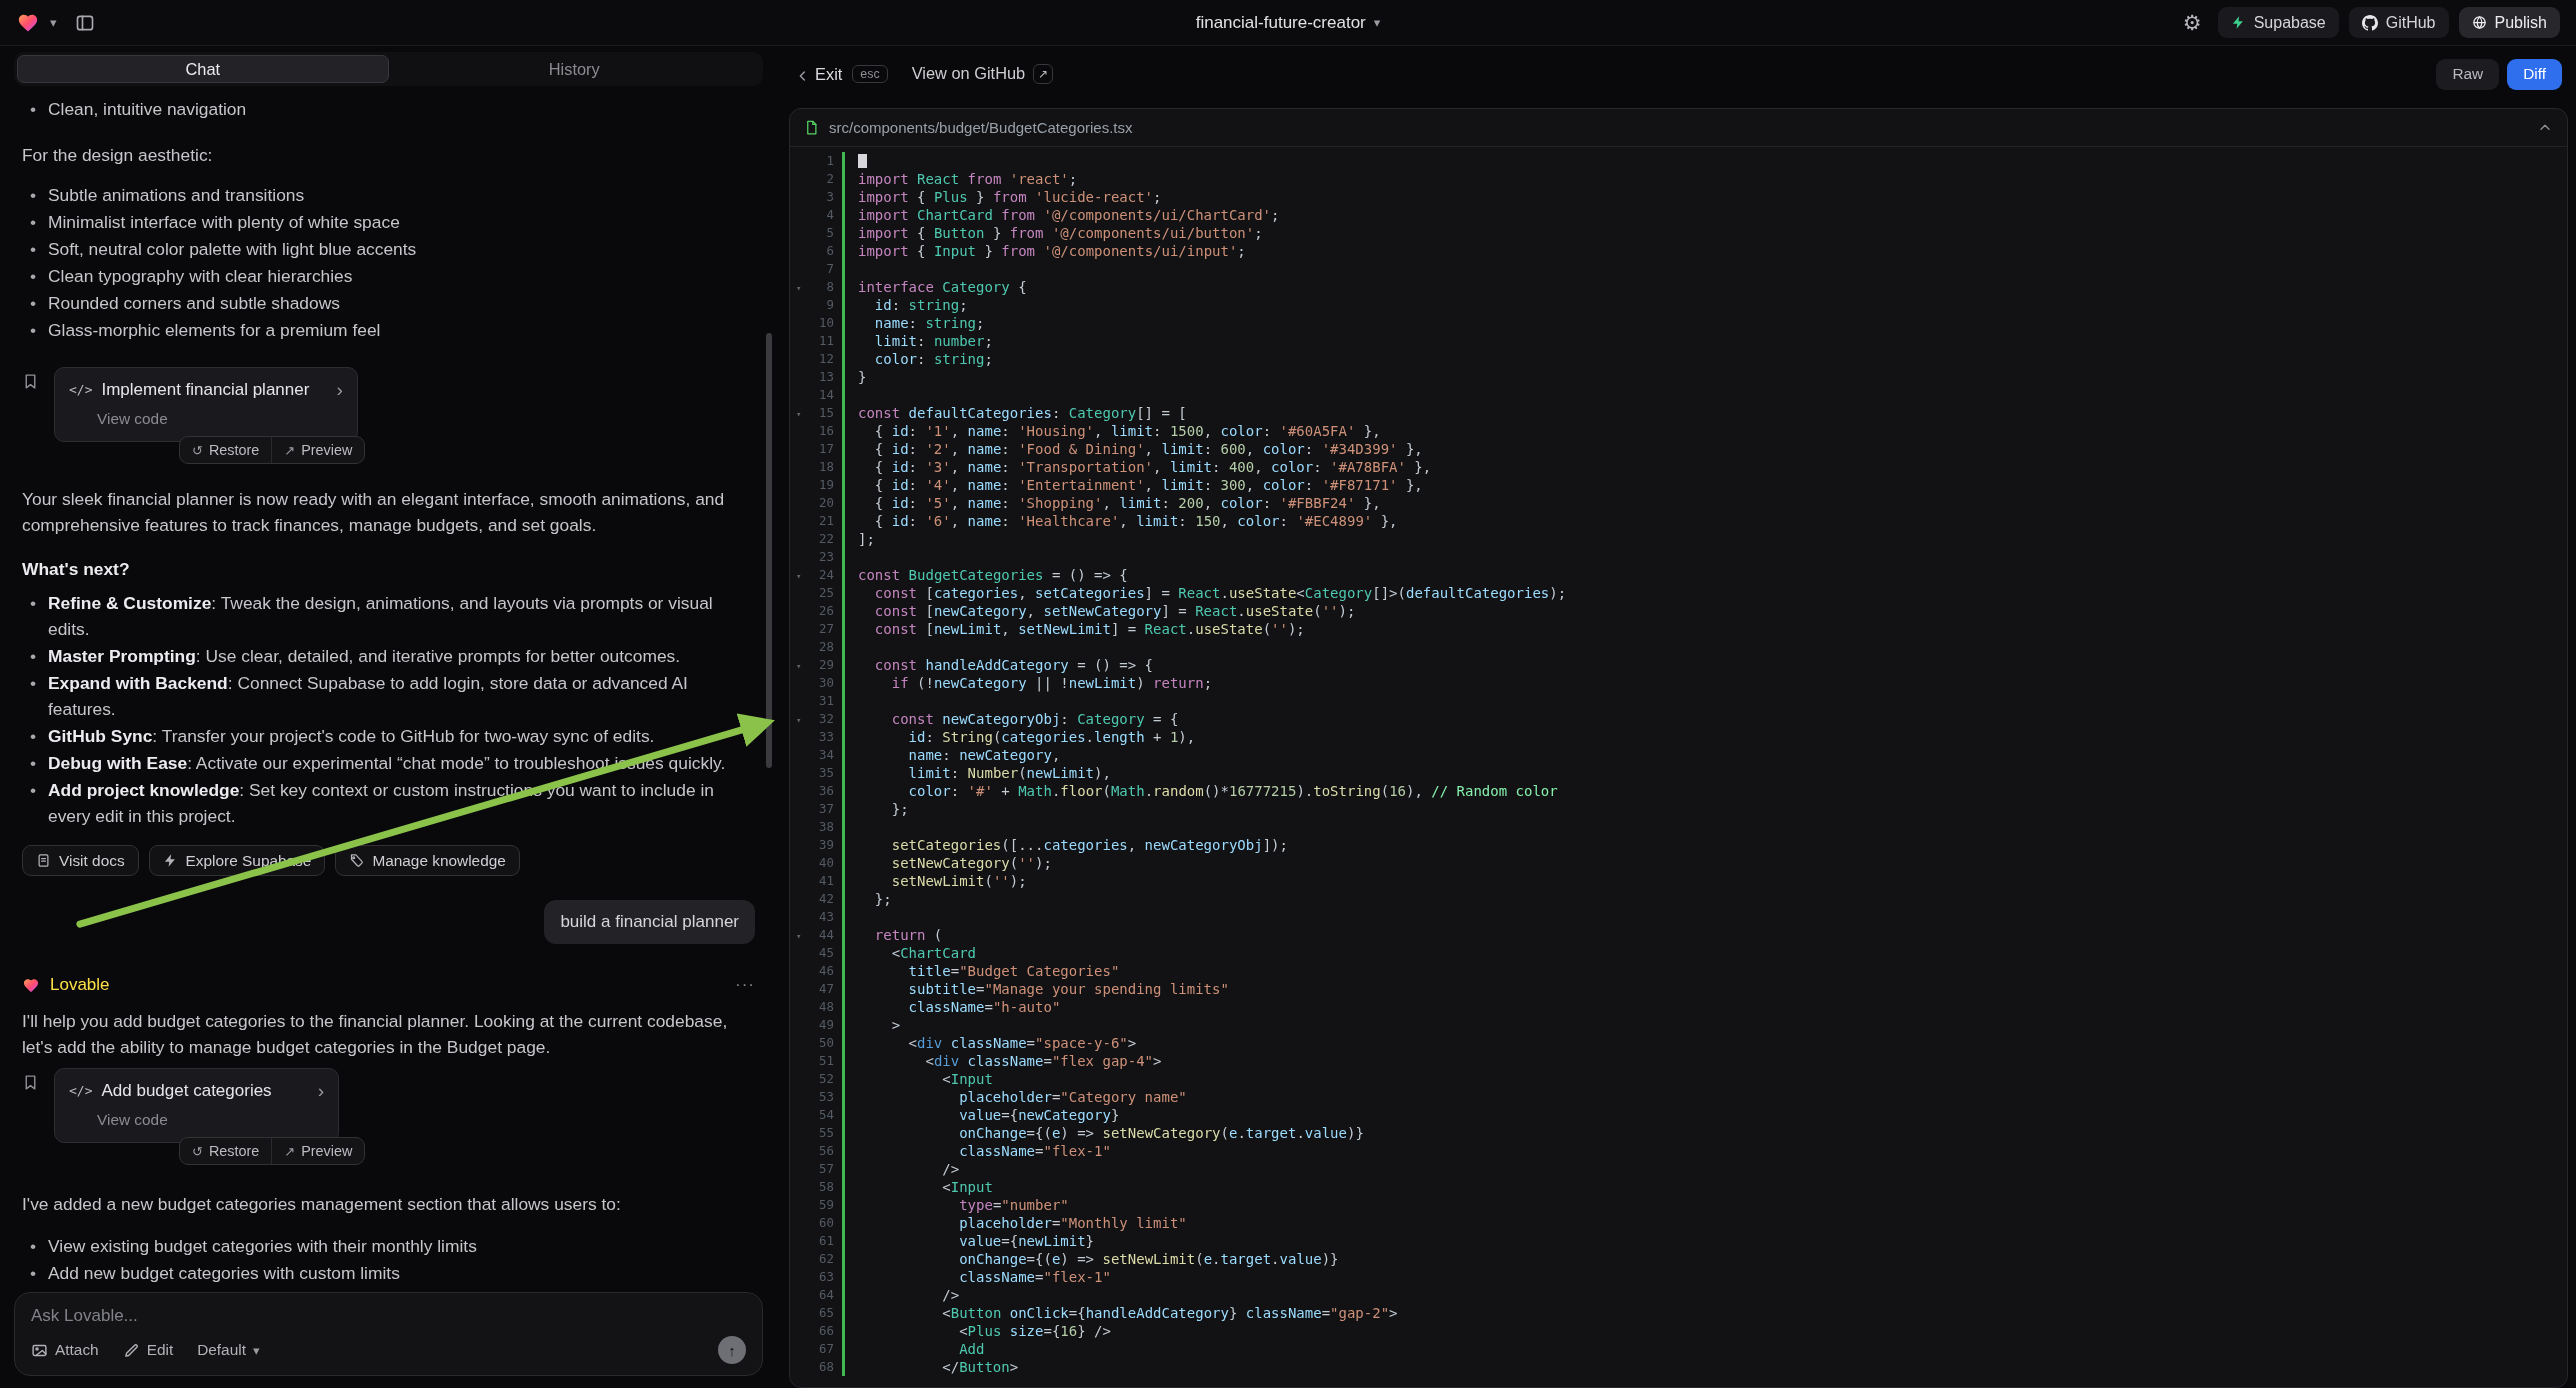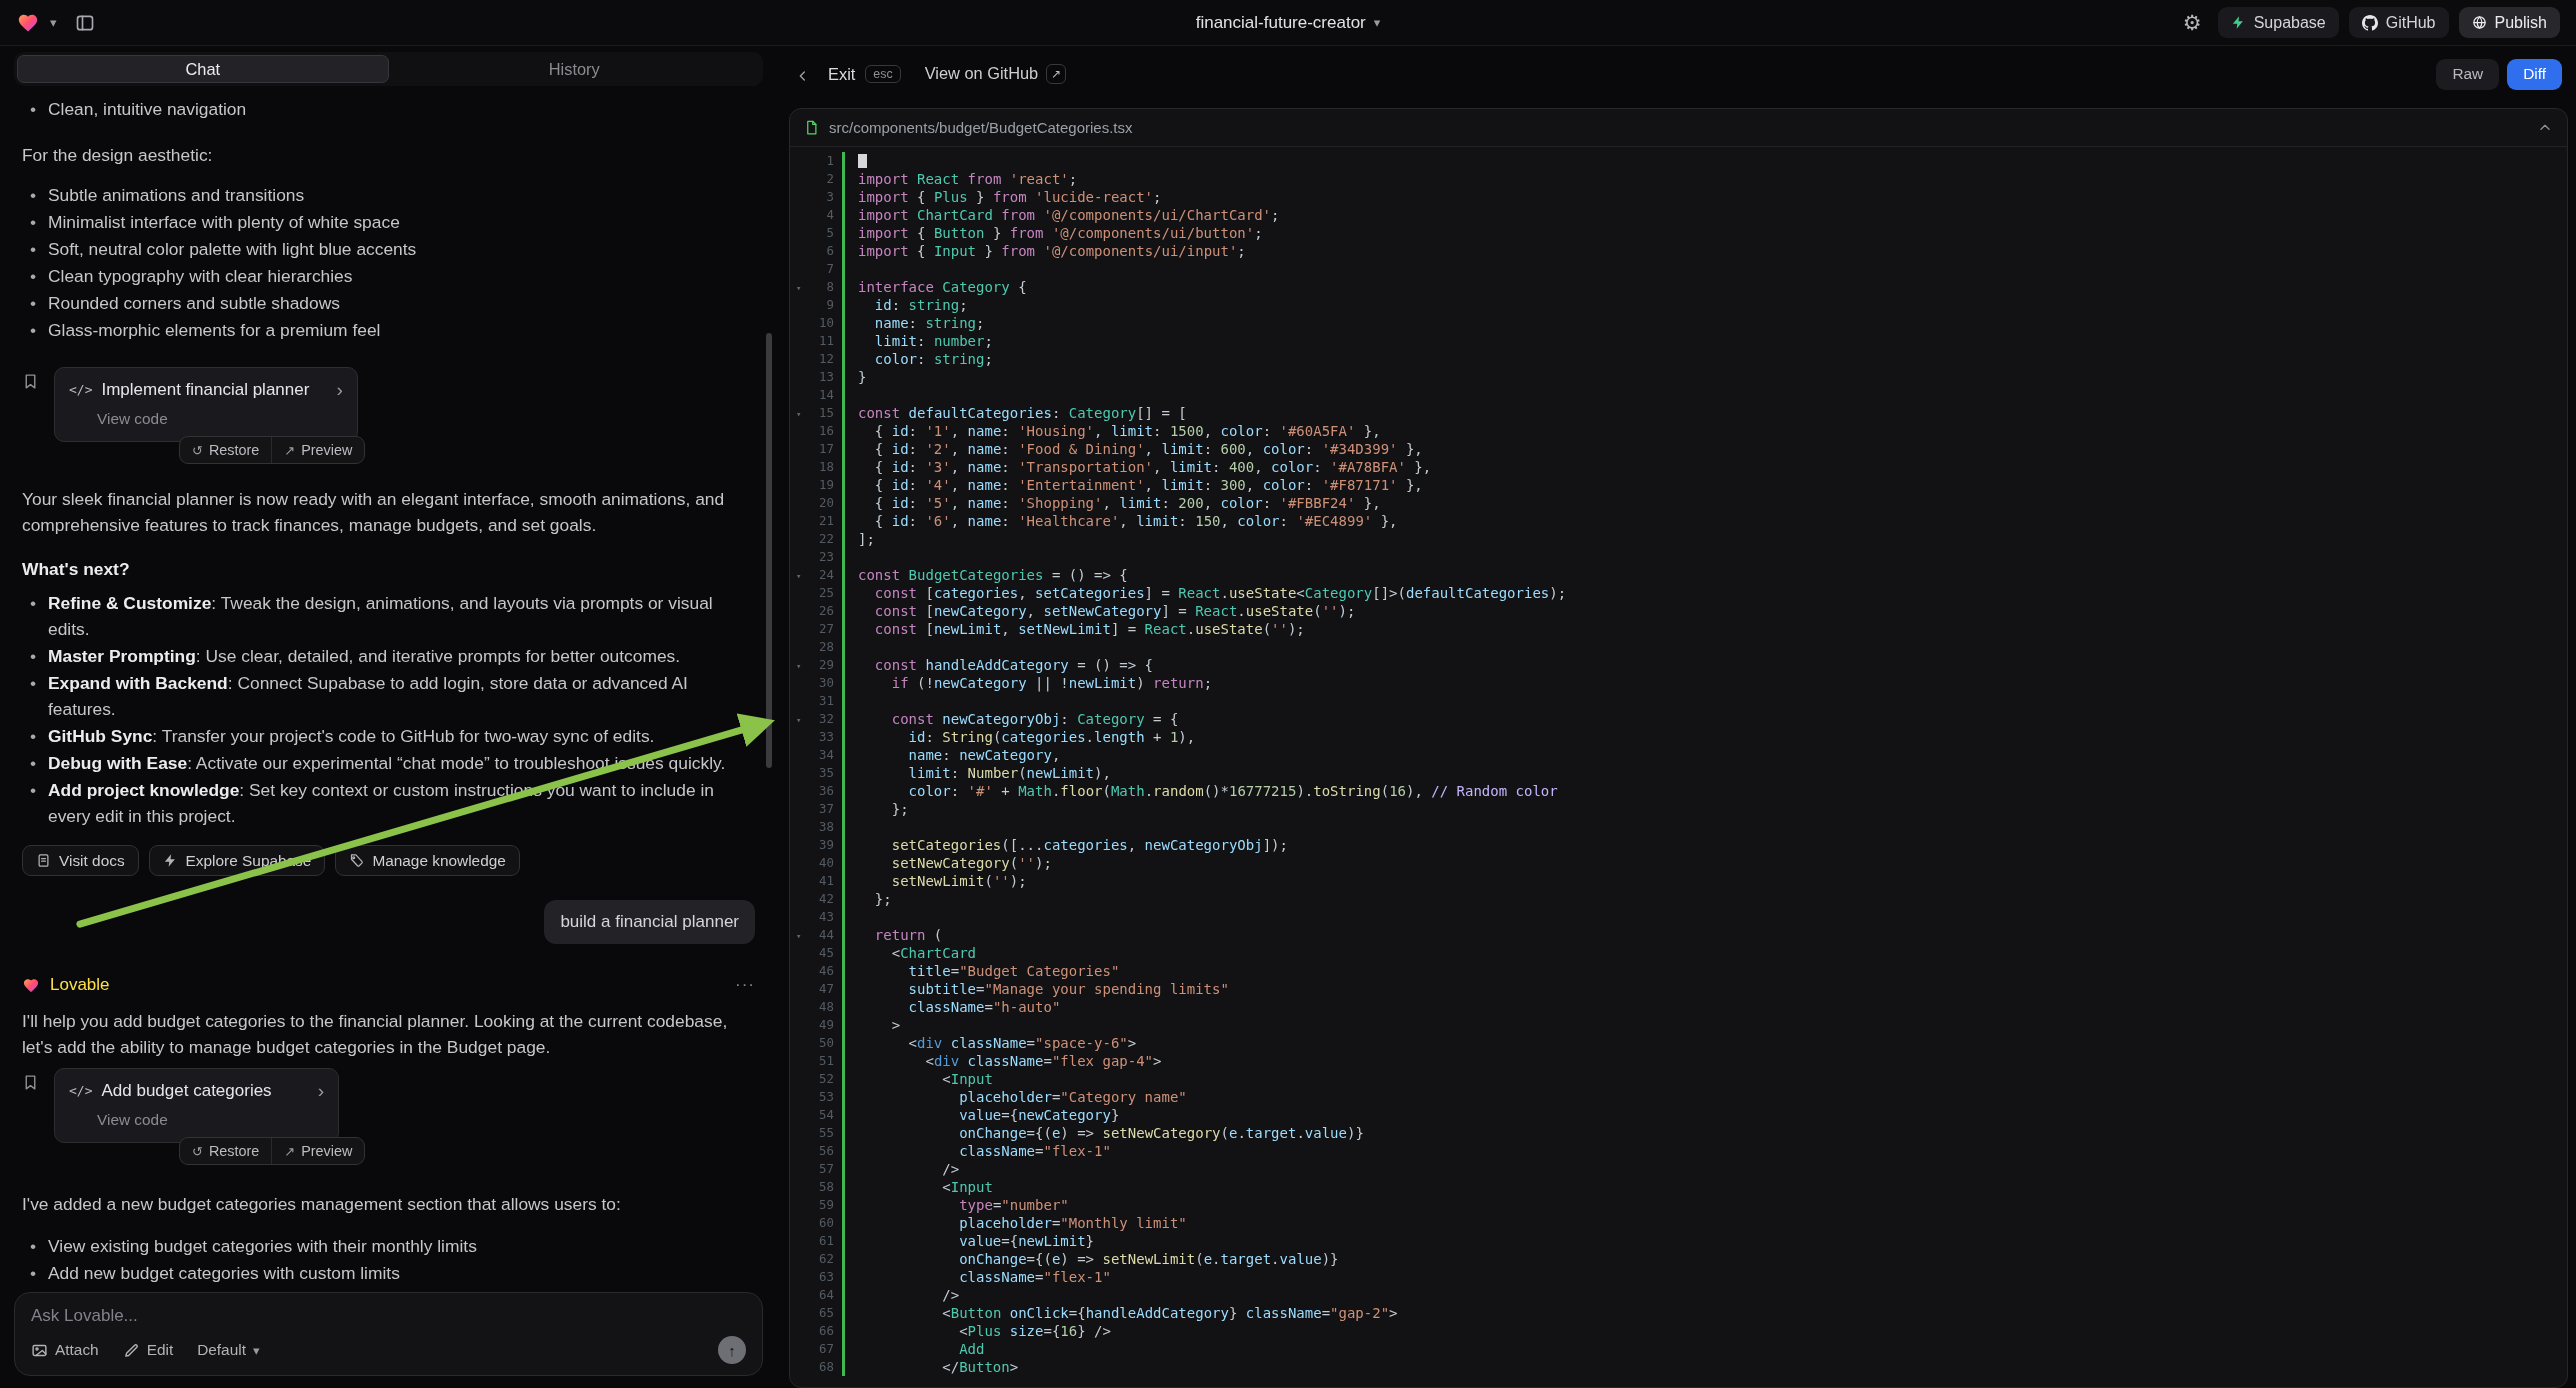--- a/index.html
+++ b/index.html
@@ -82,21 +82,21 @@
   .composer-input::placeholder{color:#82828a}
   .composer-row{display:flex;align-items:center;gap:24px;color:#b2b2b8;font-size:15.4px}
   .c-act{display:flex;align-items:center;gap:7px;cursor:pointer}
   .c-act svg{width:17px;height:17px}
   .send{margin-left:auto;width:28px;height:28px;border-radius:50%;background:#6e6e75;color:#141417;
     display:flex;align-items:center;justify-content:center;font-size:15px;font-weight:bold;border:none;cursor:pointer}
 
   
   .code-panel{flex:1;display:flex;flex-direction:column;padding:0 8px 0 12px;min-width:0}
   .code-toolbar{height:56px;flex:none;display:flex;align-items:center;gap:10px;padding:0 6px}
-  .ct-exit{display:flex;align-items:flex-end;gap:17px;color:#dcdce0;font-size:16.4px;cursor:pointer}
+  .ct-exit{display:flex;align-items:flex-end;gap:4px;color:#dcdce0;font-size:16.4px;cursor:pointer}
   .ct-exit svg{width:16px;height:16px;color:#a0a0a6}
   .kbd{border:1px solid #37373d;border-radius:6px;padding:1px 7px;font-size:12.4px;color:#8f8f96}
   .ct-github{display:flex;align-items:flex-start;gap:8px;margin-left:14px;color:#cdcdd2;font-size:16.4px;cursor:pointer}
   .badge{width:20px;height:20px;border:1px solid #37373d;border-radius:6px;display:flex;align-items:center;
     justify-content:center;font-size:12px;color:#b9b9bf}
   .ct-right{margin-left:auto;display:flex;gap:8px}
   .btn-raw{height:31px;padding:0 16px;border-radius:9px;background:#1c1c20;color:#b9b9bf;font-size:15.4px;
     border:none;cursor:pointer}
   .btn-diff{height:31px;padding:0 16px;border-radius:9px;background:#2f6fed;color:#fff;font-size:15.4px;
     border:none;cursor:pointer}
@@ -113,21 +113,21 @@
 
   .code-lines{flex:1;padding-top:5px;font-family:"DejaVu Sans Mono","Liberation Mono",monospace;
     font-size:14px;line-height:18px;overflow:hidden}
   .code-row{display:flex;height:18px}
   .ln{flex:none;width:52px;text-align:right;padding-right:8px;color:#545b64;font-size:12.4px;position:relative}
   .fold{position:absolute;left:6px;top:1px;font-size:9px;color:#62626a;cursor:pointer}
   .gut{flex:none;width:3px;background:#3fb950}
   .ctx{padding-left:13px;white-space:pre;color:#c4ccd4}
   .caret{display:inline-block;width:9px;height:14px;background:#d7d7db;vertical-align:-2px}
 
-  .tk-kw{color:#c586c0}.tk-str{color:#ce9178}.tk-num{color:#b5cea8}.tk-com{color:#c4b5fd}
+  .tk-kw{color:#c586c0}.tk-str{color:#ce9178}.tk-num{color:#b5cea8}.tk-com{color:#86efac}
   .tk-typ{color:#4ec9b0}.tk-tag{color:#569cd6}.tk-fn{color:#dcdcaa}.tk-prp{color:#9cdcfe}
   .tk-id{color:#9cdcfe}.tk-pun{color:#c4ccd4}
 
   .arrow-overlay{position:absolute;left:0;top:0;z-index:40;pointer-events:none}
 </style>
 </head>
 <body>
 
 <header class="topbar">
   <div class="tb-left">

